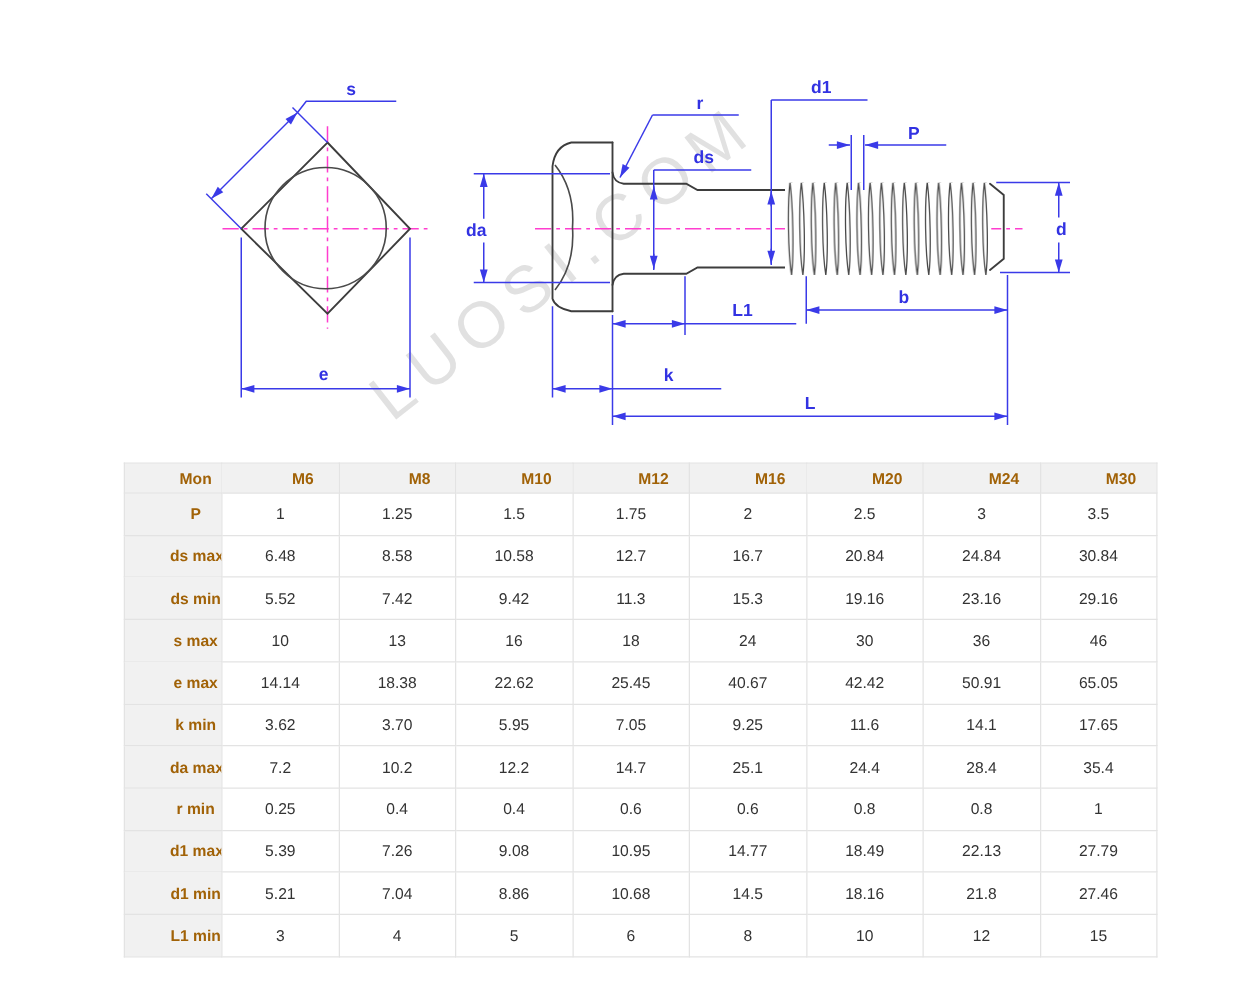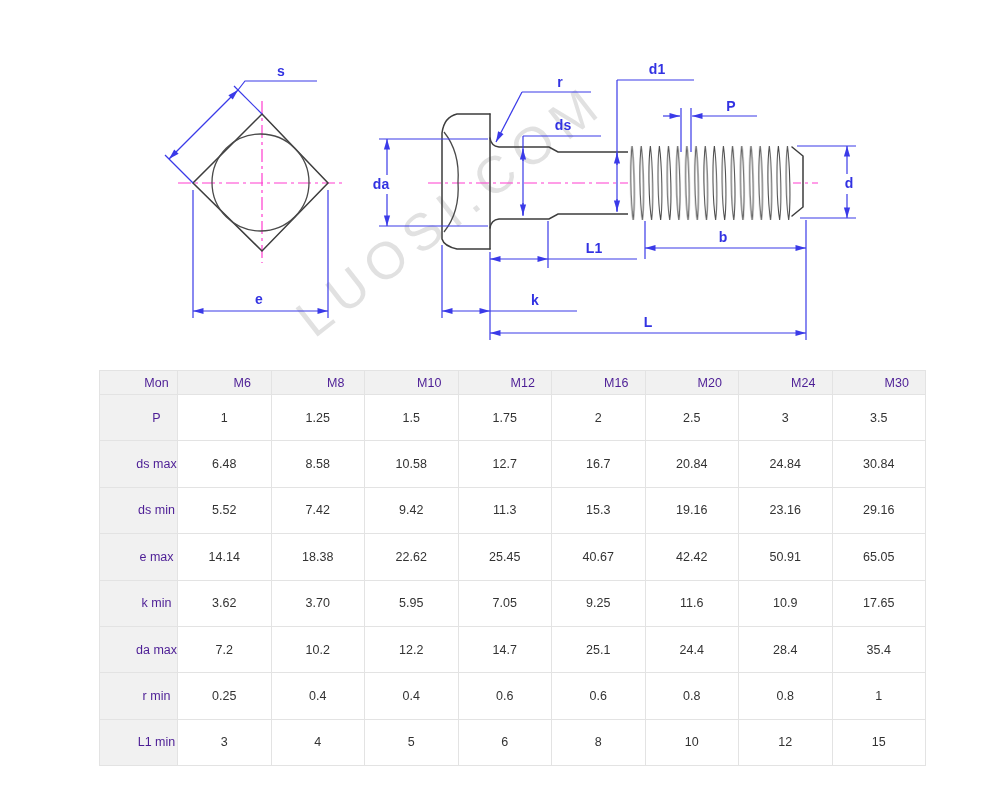--- a/index.html
+++ b/index.html
@@ -15,21 +15,21 @@
                    fill:#3232e2;text-anchor:middle;}
   .outline{stroke:#3d3d3d;stroke-width:1.5;fill:none;stroke-linecap:round;}
   .thin-outline{stroke:#4a4a4a;stroke-width:1.3;fill:none;}
   .dim{stroke:#3a3ae8;stroke-width:1.2;fill:none;}
   .cl{stroke:#ff3dcf;stroke-width:1.2;fill:none;stroke-dasharray:13 4 3 4;}
   .arr{fill:#3a3ae8;}
   .spec-table-wrap{position:absolute;left:99px;top:370px;width:827px;height:396px;}
   table.spec{width:100%;height:100%;border-collapse:collapse;table-layout:fixed;}
   table.spec th,table.spec td{border:1px solid #e3e3e3;text-align:center;vertical-align:middle;
        padding:0;font-size:12.5px;color:#2b2b2b;height:23px;overflow:hidden;white-space:nowrap;}
-  table.spec th{background:#f1f1f1;font-weight:normal;color:#4c1d95;padding-left:36px;}
+  table.spec th{background:#f1f1f1;font-weight:bold;color:#a16207;padding-left:36px;}
   table.spec td{background:#fff;font-weight:normal;color:#333;}
   table.spec col.label-col{width:78px;}
 </style>
 </head>
 <body>
 
 <div class="stage">
 
   <div class="watermark">LUOSI.COM</div>
 
@@ -211,39 +211,50 @@
             <td>5.52</td>
             <td>7.42</td>
             <td>9.42</td>
             <td>11.3</td>
             <td>15.3</td>
             <td>19.16</td>
             <td>23.16</td>
             <td>29.16</td>
           </tr>
           <tr>
+            <th>s max</th>
+            <td>10</td>
+            <td>13</td>
+            <td>16</td>
+            <td>18</td>
+            <td>24</td>
+            <td>30</td>
+            <td>36</td>
+            <td>46</td>
+          </tr>
+          <tr>
             <th>e max</th>
             <td>14.14</td>
             <td>18.38</td>
             <td>22.62</td>
             <td>25.45</td>
             <td>40.67</td>
             <td>42.42</td>
             <td>50.91</td>
             <td>65.05</td>
           </tr>
           <tr>
             <th>k min</th>
             <td>3.62</td>
             <td>3.70</td>
             <td>5.95</td>
             <td>7.05</td>
             <td>9.25</td>
             <td>11.6</td>
-            <td>10.9</td>
+            <td>14.1</td>
             <td>17.65</td>
           </tr>
           <tr>
             <th>da max</th>
             <td>7.2</td>
             <td>10.2</td>
             <td>12.2</td>
             <td>14.7</td>
             <td>25.1</td>
             <td>24.4</td>
@@ -255,20 +266,42 @@
             <td>0.25</td>
             <td>0.4</td>
             <td>0.4</td>
             <td>0.6</td>
             <td>0.6</td>
             <td>0.8</td>
             <td>0.8</td>
             <td>1</td>
           </tr>
           <tr>
+            <th>d1 max</th>
+            <td>5.39</td>
+            <td>7.26</td>
+            <td>9.08</td>
+            <td>10.95</td>
+            <td>14.77</td>
+            <td>18.49</td>
+            <td>22.13</td>
+            <td>27.79</td>
+          </tr>
+          <tr>
+            <th>d1 min</th>
+            <td>5.21</td>
+            <td>7.04</td>
+            <td>8.86</td>
+            <td>10.68</td>
+            <td>14.5</td>
+            <td>18.16</td>
+            <td>21.8</td>
+            <td>27.46</td>
+          </tr>
+          <tr>
             <th>L1 min</th>
             <td>3</td>
             <td>4</td>
             <td>5</td>
             <td>6</td>
             <td>8</td>
             <td>10</td>
             <td>12</td>
             <td>15</td>
           </tr>

